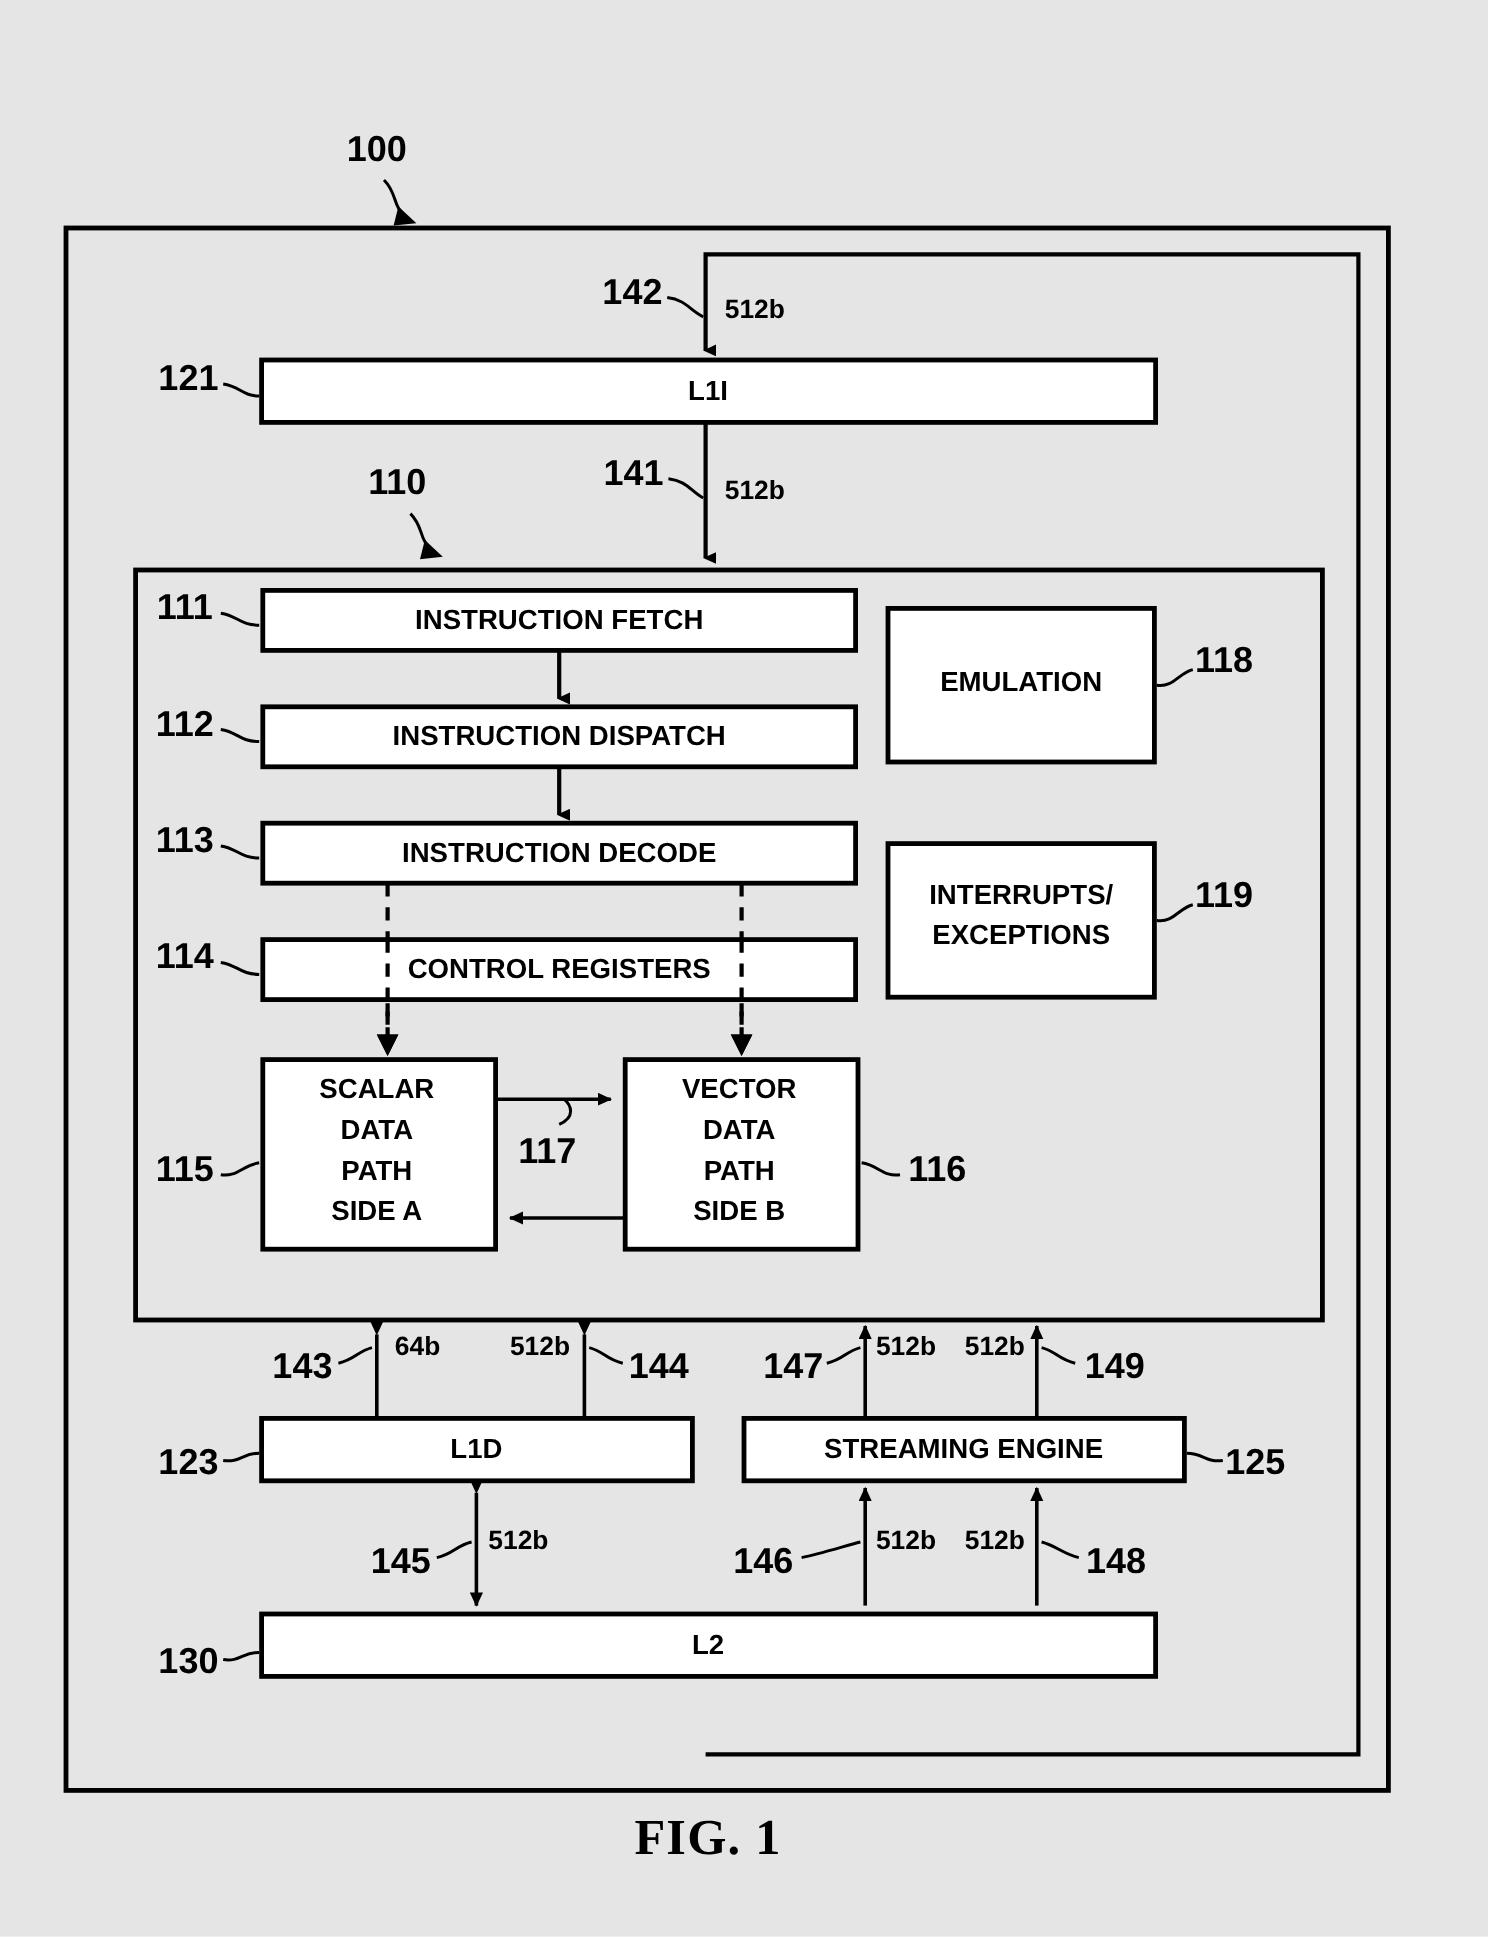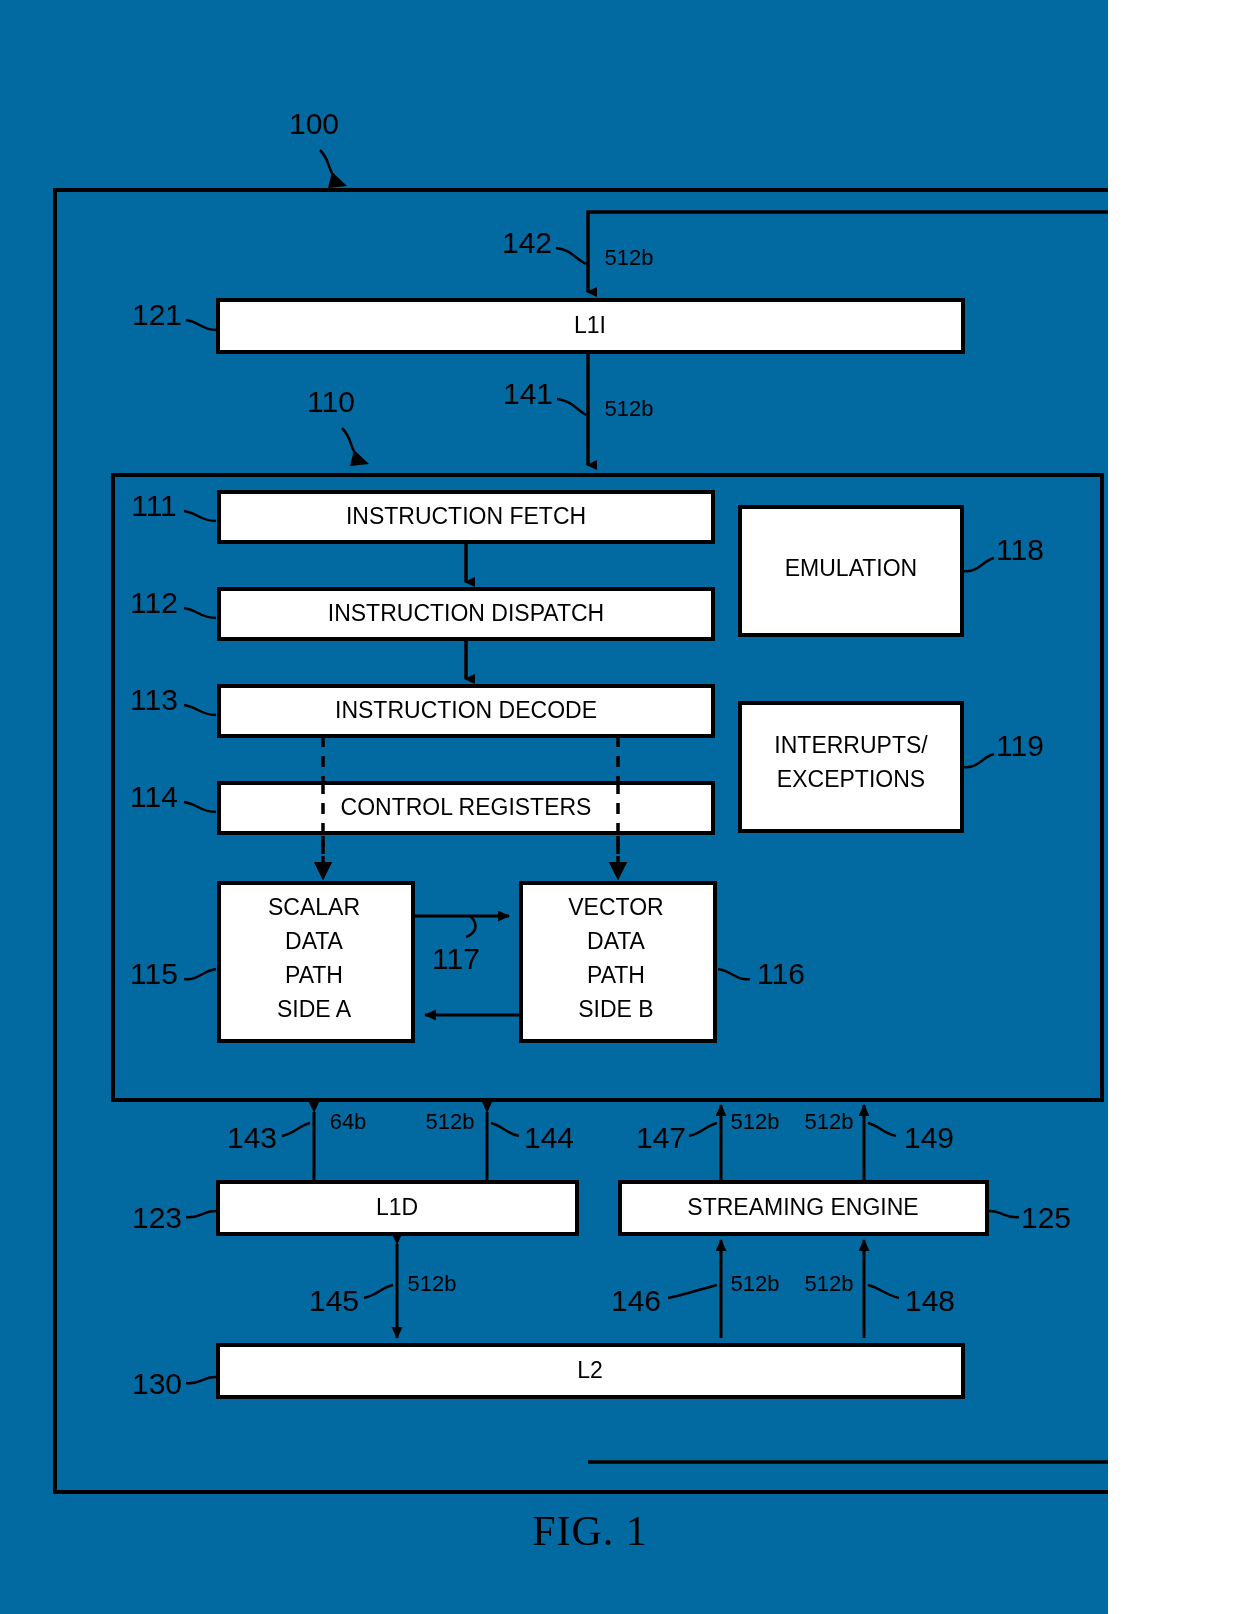--- a/index.html
+++ b/index.html
@@ -2,25 +2,26 @@
 <html><head>
 <meta charset="utf-8">
 <style>
   html, body {
     margin: 0;
     padding: 0;
     background: #ffffff;
   }
   #page {
     position: relative;
-    width: 1108px;
+    width: 1240px;
     height: 1614px;
-    background: #0369a1;
+    background: #e5e5e5;
     font-family: "Liberation Sans", sans-serif;
     overflow: hidden;
+    font-weight: bold;
   }
   svg { display: block; }
   .blk-text {
     font-family: "Liberation Sans", sans-serif;
     font-size: 23px;
     fill: #000;
     text-anchor: middle;
     dominant-baseline: middle;
   }
   .ref-text {

